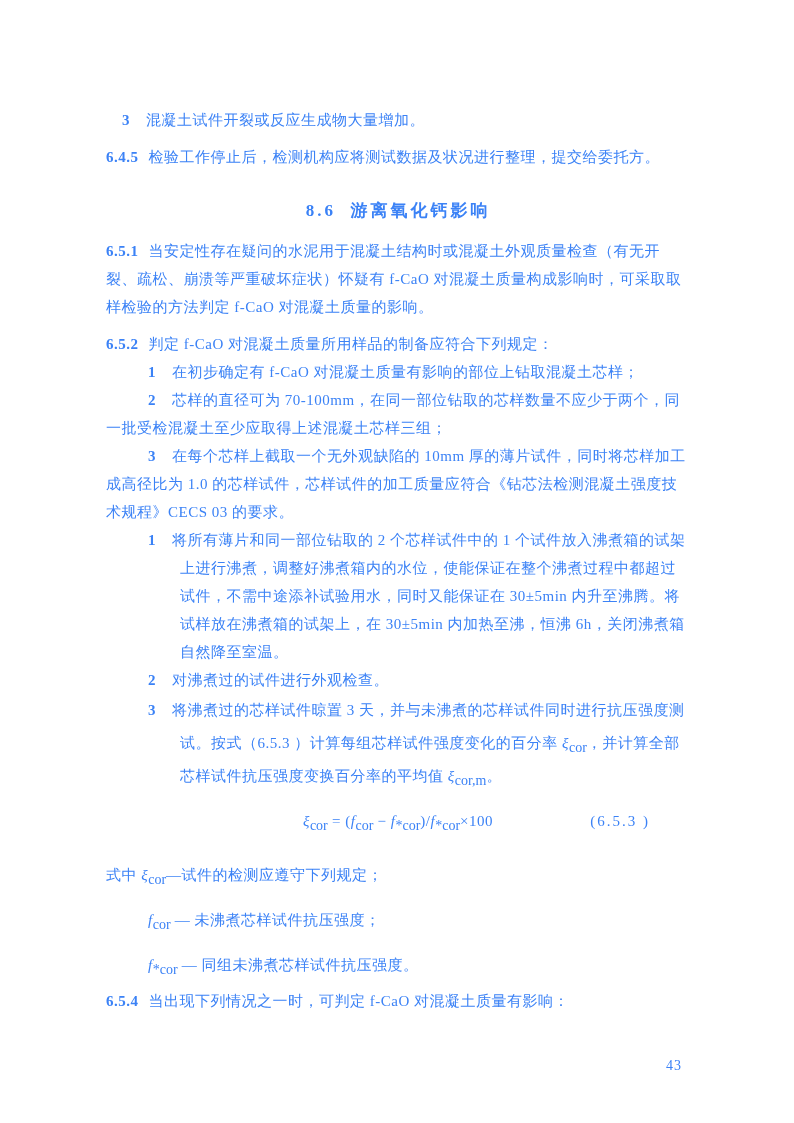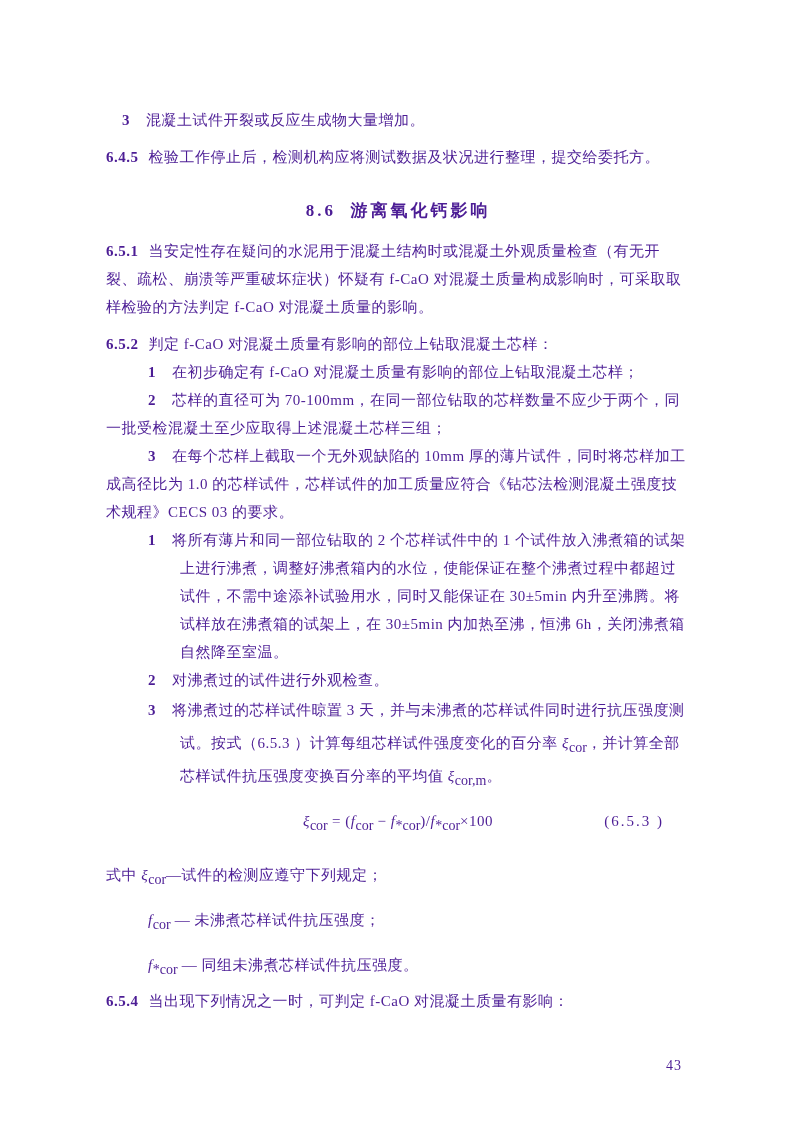--- a/index.html
+++ b/index.html
@@ -3,21 +3,21 @@
 <meta charset="utf-8">
 <style>
   html, body { margin: 0; padding: 0; background: #e8e8e8; }
   .page {
     position: relative;
     width: 794px;
     height: 1123px;
     margin: 0 auto;
     background: #ffffff;
     font-family: "Liberation Serif", "DejaVu Serif", serif;
-    color: #4c1d95;
+    color: #3b82f6;
     overflow: hidden;
   }
   .content {
     position: absolute;
     left: 106px;
     top: 106px;
     width: 584px;
     font-size: 15px;
     line-height: 28px;
     letter-spacing: 0.5px;
@@ -40,21 +40,21 @@
   .item-hang { padding-left: 74px; text-indent: -32px; }
   .loose { line-height: 33px; }
   .v { font-style: italic; font-family: "Liberation Serif", serif; }
   sub { font-size: 14px; line-height: 0; letter-spacing: 0; }
   .formula-row {
     position: relative;
     margin-top: 14px;
     text-align: center;
     line-height: 28px;
   }
-  .eq-num { position: absolute; right: 26px; top: 0; letter-spacing: 2px; }
+  .eq-num { position: absolute; right: 40px; top: 0; letter-spacing: 2px; }
   .where-block { margin-top: 26px; }
   .where-def { margin-top: 17px; text-indent: 42px; }
   .c654 { margin-top: 8px; }
   .page-number {
     position: absolute;
     right: 112px;
     top: 1058px;
     font-size: 14px;
     letter-spacing: 1px;
   }
@@ -66,21 +66,21 @@
   <div class="content">
 
     <p class="li-first"><span class="inum">3</span><span>混凝土试件开裂或反应生成物大量增加。</span></p>
 
     <p class="clause c645"><span class="cnum">6.4.5</span><span>检验工作停止后，检测机构应将测试数据及状况进行整理，提交给委托方。</span></p>
 
     <h2 class="sec-heading"><span>8.6</span>&nbsp;&nbsp;<span>游离氧化钙影响</span></h2>
 
     <p class="clause"><span class="cnum">6.5.1</span><span>当安定性存在疑问的水泥用于混凝土结构时或混凝土外观质量检查（有无开裂、疏松、崩溃等严重破坏症状）怀疑有 f-CaO 对混凝土质量构成影响时，可采取取样检验的方法判定 f-CaO 对混凝土质量的影响。</span></p>
 
-    <p class="clause"><span class="cnum">6.5.2</span><span>判定 f-CaO 对混凝土质量有影响的部位上钻取混凝土芯样：</span></p>
+    <p class="clause"><span class="cnum">6.5.2</span><span>判定 f-CaO 对混凝土质量所用样品的制备应符合下列规定：</span></p>
     <p class="item-flat"><span class="inum">1</span><span>在初步确定有 f-CaO 对混凝土质量有影响的部位上钻取混凝土芯样；</span></p>
     <p class="item-flat"><span class="inum">2</span><span>芯样的直径可为 70-100mm，在同一部位钻取的芯样数量不应少于两个，同一批受检混凝土至少应取得上述混凝土芯样三组；</span></p>
     <p class="item-flat"><span class="inum">3</span><span>在每个芯样上截取一个无外观缺陷的 10mm 厚的薄片试件，同时将芯样加工成高径比为 1.0 的芯样试件，芯样试件的加工质量应符合《钻芯法检测混凝土强度技术规程》CECS 03 的要求。</span></p>
 
     <p class="item-hang"><span class="inum">1</span><span>将所有薄片和同一部位钻取的 2 个芯样试件中的 1 个试件放入沸煮箱的试架上进行沸煮，调整好沸煮箱内的水位，使能保证在整个沸煮过程中都超过试件，不需中途添补试验用水，同时又能保证在 30±5min 内升至沸腾。将试样放在沸煮箱的试架上，在 30±5min 内加热至沸，恒沸 6h，关闭沸煮箱自然降至室温。</span></p>
     <p class="item-hang"><span class="inum">2</span><span>对沸煮过的试件进行外观检查。</span></p>
     <p class="item-hang loose"><span class="inum">3</span><span>将沸煮过的芯样试件晾置 3 天，并与未沸煮的芯样试件同时进行抗压强度测试。按式（6.5.3 ）计算每组芯样试件强度变化的百分率 </span><span class="v">ξ</span><sub>cor</sub><span>，并计算全部芯样试件抗压强度变换百分率的平均值 </span><span class="v">ξ</span><sub>cor,m</sub><span>。</span></p>
 
     <div class="formula-row">
       <span><span class="v">ξ</span><sub>cor</sub><span> = (</span><span class="v">f</span><sub>cor</sub><span> − </span><span class="v">f</span><sub>*cor</sub><span>)/</span><span class="v">f</span><sub>*cor</sub><span>×100</span></span>

